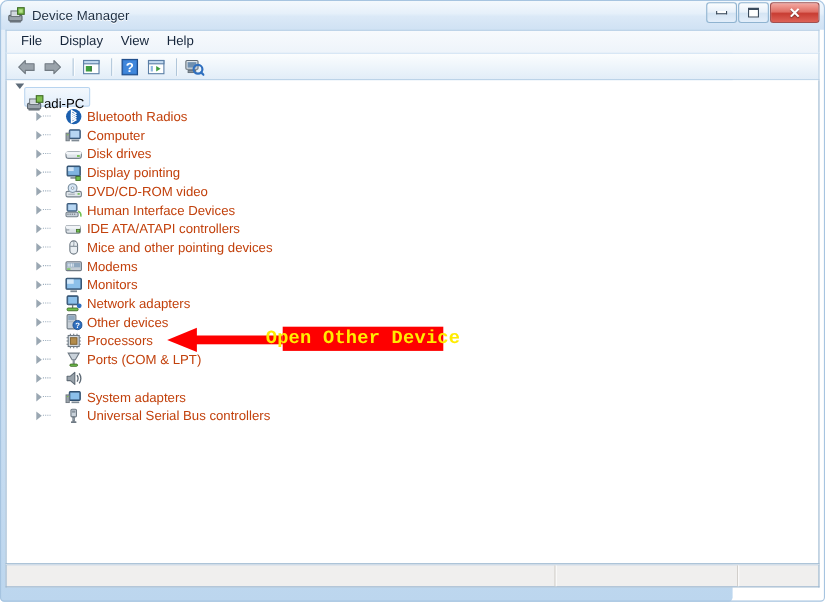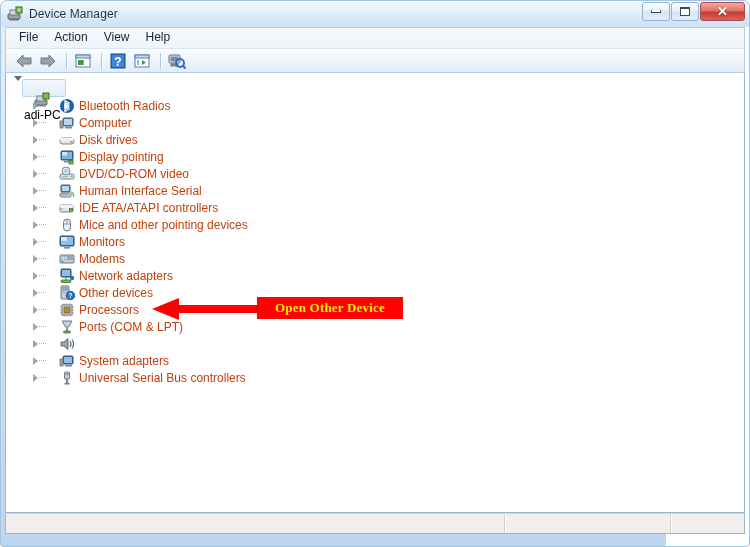--- a/index.html
+++ b/index.html
@@ -167,21 +167,20 @@
     height: 18px; margin-left: 8px;
     font-size: 12px;
   }
   #root-box {
     display: flex; align-items: center;
     height: 18px;
     padding: 12px 4px 0 1px;
     border: 1px solid #b8d4ef;
     border-radius: 2px;
     background: linear-gradient(to bottom, #f3f8fd 0%, #e2eefb 100%);
-    flex-direction: column;
   }
   .child { margin-left: 27px; }
   .node .twisty-wrap {
     position: relative;
     width: 26px; height: 17px;
     display: flex; align-items: center;
     flex: 0 0 auto;
   }
   .dots {
     width: 7px; height: 1px;
@@ -221,22 +220,22 @@
   #anno-box {
     position: absolute;
     background: #fe0000;
     display: flex;
     align-items: center;
     justify-content: center;
   }
   #anno-text {
     color: #ffec00;
     font-weight: bold;
-    font-size: 13px;
-    font-family: Liberation Serif, serif;
+    font-size: 17px;
+    font-family: Liberation Mono, monospace;
     white-space: nowrap;
     letter-spacing: .2px;
   }
 
   
   svg { display: block; }
 </style>
 </head>
 <body>
 
@@ -263,21 +262,21 @@
         <div class="glyph-max"></div>
       </div>
       <div class="wbtn close">
         <div class="glyph-close">✕</div>
       </div>
     </div>
   </div>
 
   <div id="menubar">
     <div class="menu-item">File</div>
-    <div class="menu-item">Action</div>
+    <div class="menu-item">Display</div>
     <div class="menu-item">View</div>
     <div class="menu-item">Help</div>
   </div>
 
   <div id="toolbar">
 
     <div class="tb-btn">
       <span>
         <svg width="18" height="16" viewBox="0 0 18 16">
           <path d="M8 2 L2 8 L8 14 L8 11 L16 11 L16 5 L8 5 Z" fill="#9aa3ab" stroke="#717a82" stroke-width="1" stroke-linejoin="round"></path>
@@ -453,21 +452,21 @@
                 <rect x="2" y="2" width="9" height="7" rx="1" fill="#5b7fa6" stroke="#3d5b7a" stroke-width="1"></rect>
                 <rect x="3" y="3" width="7" height="5" fill="#b7d6f2"></rect>
                 <rect x="1" y="10" width="11" height="4" rx="1" fill="#c9d2da" stroke="#76818b" stroke-width="1"></rect>
                 <rect x="2.2" y="11.2" width="1.2" height="1" fill="#6b747c"></rect>
                 <rect x="4.2" y="11.2" width="1.2" height="1" fill="#6b747c"></rect>
                 <rect x="6.2" y="11.2" width="1.2" height="1" fill="#6b747c"></rect>
                 <rect x="8.2" y="11.2" width="1.2" height="1" fill="#6b747c"></rect>
                 <path d="M12 9 q3 1 2.5 5" stroke="#6fbf4f" stroke-width="1.4" fill="none"></path>
               </svg>
             </span>
-            <span class="lbl">Human Interface Serial</span>
+            <span class="lbl">Human Interface Devices</span>
           </div>
           <div class="node child">
             <span class="twisty-wrap">
               <span class="tri"></span>
               <span class="dots"></span>
             </span>
             <span class="ico">
               <svg width="16" height="16" viewBox="0 0 16 16">
                 <rect x="1" y="5" width="13" height="7" rx="1.5" fill="#dfe5ea" stroke="#76818b" stroke-width="1"></rect>
                 <rect x="1" y="5" width="13" height="3" rx="1" fill="#f1f4f7"></rect>
@@ -484,35 +483,20 @@
             </span>
             <span class="ico">
               <svg width="16" height="16" viewBox="0 0 16 16">
                 <rect x="4.5" y="2" width="7" height="12" rx="3.5" fill="#e9eef2" stroke="#6f7a84" stroke-width="1"></rect>
                 <path d="M8 2 L8 7" stroke="#909aa3" stroke-width="1"></path>
                 <path d="M4.5 7 L11.5 7" stroke="#909aa3" stroke-width="1"></path>
                 <rect x="7.3" y="3" width="1.4" height="2.5" rx=".7" fill="#b9c2ca"></rect>
               </svg>
             </span>
             <span class="lbl">Mice and other pointing devices</span>
-          </div>
-          <div class="node child">
-            <span class="twisty-wrap">
-              <span class="tri"></span>
-              <span class="dots"></span>
-            </span>
-            <span class="ico">
-              <svg width="16" height="16" viewBox="0 0 16 16">
-                <rect x="1" y="2" width="14" height="10" rx="1" fill="#4b6f94" stroke="#30506f" stroke-width="1"></rect>
-                <rect x="2" y="3" width="12" height="8" fill="#8cc0ea"></rect>
-                <rect x="2" y="3" width="6" height="4" fill="#d4e8f9"></rect>
-                <rect x="5" y="13" width="6" height="1.6" fill="#7f8a94"></rect>
-              </svg>
-            </span>
-            <span class="lbl">Monitors</span>
           </div>
           <div class="node child">
             <span class="twisty-wrap">
               <span class="tri"></span>
               <span class="dots"></span>
             </span>
             <span class="ico">
               <svg width="16" height="16" viewBox="0 0 16 16">
                 <rect x="1" y="4" width="14" height="8" rx="1" fill="#c4cdd5" stroke="#6f7a84" stroke-width="1"></rect>
                 <rect x="2" y="5" width="12" height="4" fill="#8fa8bf"></rect>
@@ -525,20 +509,35 @@
             </span>
             <span class="lbl">Modems</span>
           </div>
           <div class="node child">
             <span class="twisty-wrap">
               <span class="tri"></span>
               <span class="dots"></span>
             </span>
             <span class="ico">
               <svg width="16" height="16" viewBox="0 0 16 16">
+                <rect x="1" y="2" width="14" height="10" rx="1" fill="#4b6f94" stroke="#30506f" stroke-width="1"></rect>
+                <rect x="2" y="3" width="12" height="8" fill="#8cc0ea"></rect>
+                <rect x="2" y="3" width="6" height="4" fill="#d4e8f9"></rect>
+                <rect x="5" y="13" width="6" height="1.6" fill="#7f8a94"></rect>
+              </svg>
+            </span>
+            <span class="lbl">Monitors</span>
+          </div>
+          <div class="node child">
+            <span class="twisty-wrap">
+              <span class="tri"></span>
+              <span class="dots"></span>
+            </span>
+            <span class="ico">
+              <svg width="16" height="16" viewBox="0 0 16 16">
                 <rect x="2" y="1" width="10" height="8" rx="1" fill="#4b6f94" stroke="#30506f" stroke-width="1"></rect>
                 <rect x="3" y="2" width="8" height="6" fill="#8cc0ea"></rect>
                 <path d="M7 9 L7 12" stroke="#6f7a84" stroke-width="1.2"></path>
                 <rect x="2" y="12" width="10" height="2.5" rx="1" fill="#6fbf4f" stroke="#3d6b22" stroke-width=".8"></rect>
                 <circle cx="13" cy="10" r="2.2" fill="#2f6fbf"></circle>
               </svg>
             </span>
             <span class="lbl">Network adapters</span>
           </div>
           <div class="node child">

